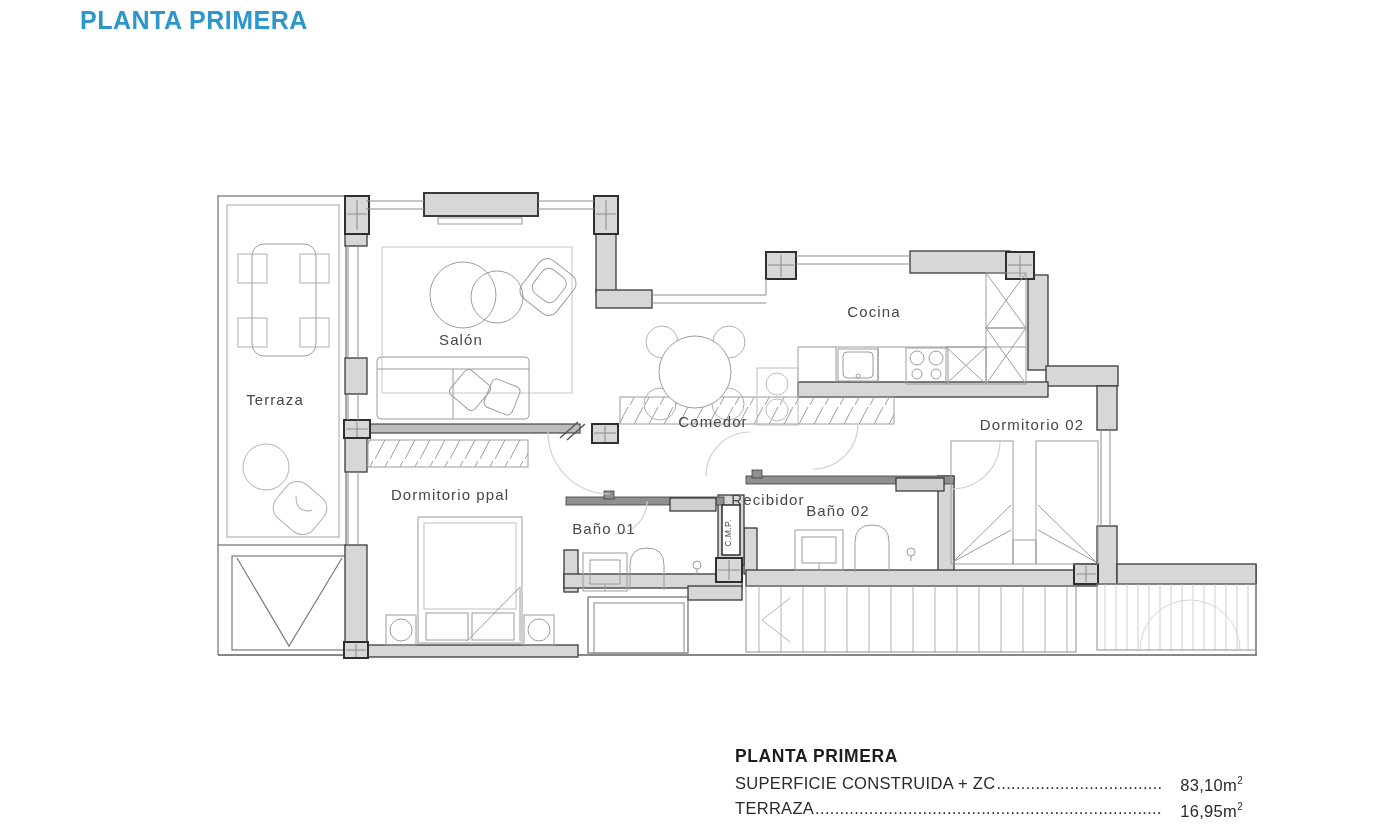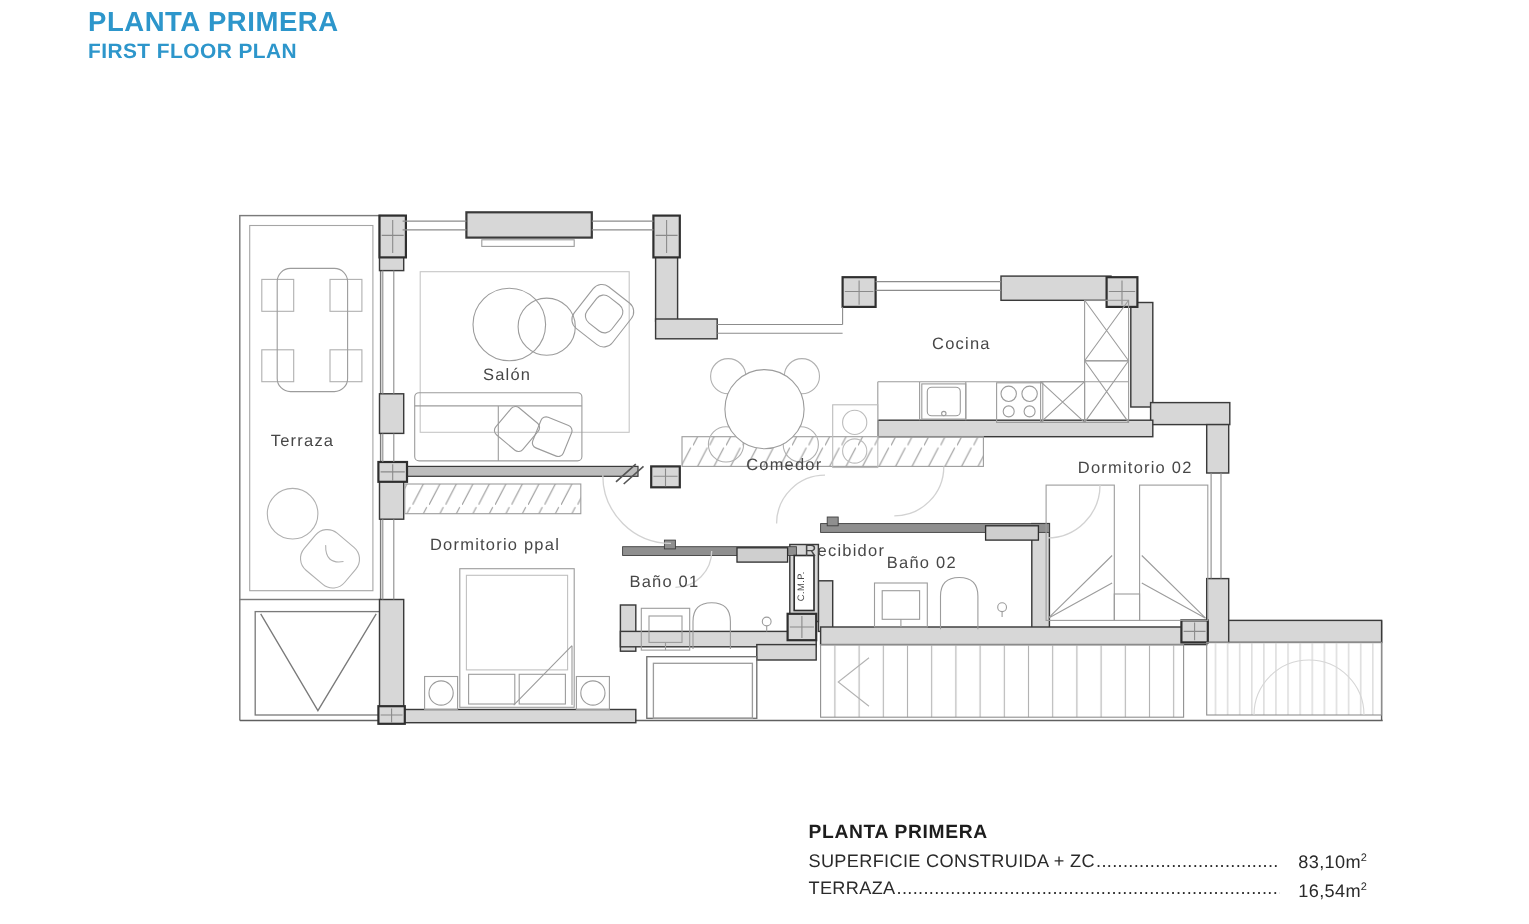--- a/index.html
+++ b/index.html
@@ -19,21 +19,20 @@
   .legend-row .lbl{white-space:nowrap;}
   .legend-row .leader{flex:1;overflow:hidden;white-space:nowrap;margin:0 1px;}
   .legend-row .val{white-space:nowrap;margin-left:16px;}
   .legend-row sup{font-size:10px;}
 </style>
 </head>
 <body>
 
 <header class="title-block">
   <h1>PLANTA PRIMERA</h1>
-  <h2>FIRST FLOOR PLAN</h2>
 </header>
 
 <svg class="plan" width="1390" height="840" viewBox="0 0 1390 840">
   <defs>
     <pattern id="hatch" width="15" height="27" patternUnits="userSpaceOnUse">
       <line x1="0" y1="27" x2="13" y2="2" stroke="#9c9c9c" stroke-width="1"></line>
     </pattern>
     <pattern id="stairs" width="22" height="66" patternUnits="userSpaceOnUse">
       <line x1="11" y1="0" x2="11" y2="66" stroke="#b3b3b3" stroke-width="1"></line>
     </pattern>
@@ -280,15 +279,15 @@
 <div class="legend">
   <div class="legend-title">PLANTA PRIMERA</div>
   <div class="legend-row">
     <span class="lbl">SUPERFICIE CONSTRUIDA + ZC</span>
     <span class="leader">................................................................................................................</span>
     <span class="val"><span>83,10m</span><sup>2</sup></span>
   </div>
   <div class="legend-row">
     <span class="lbl">TERRAZA</span>
     <span class="leader">................................................................................................................</span>
-    <span class="val"><span>16,54m</span><sup>2</sup></span>
+    <span class="val"><span>16,95m</span><sup>2</sup></span>
   </div>
 </div>
 
 </body></html>

